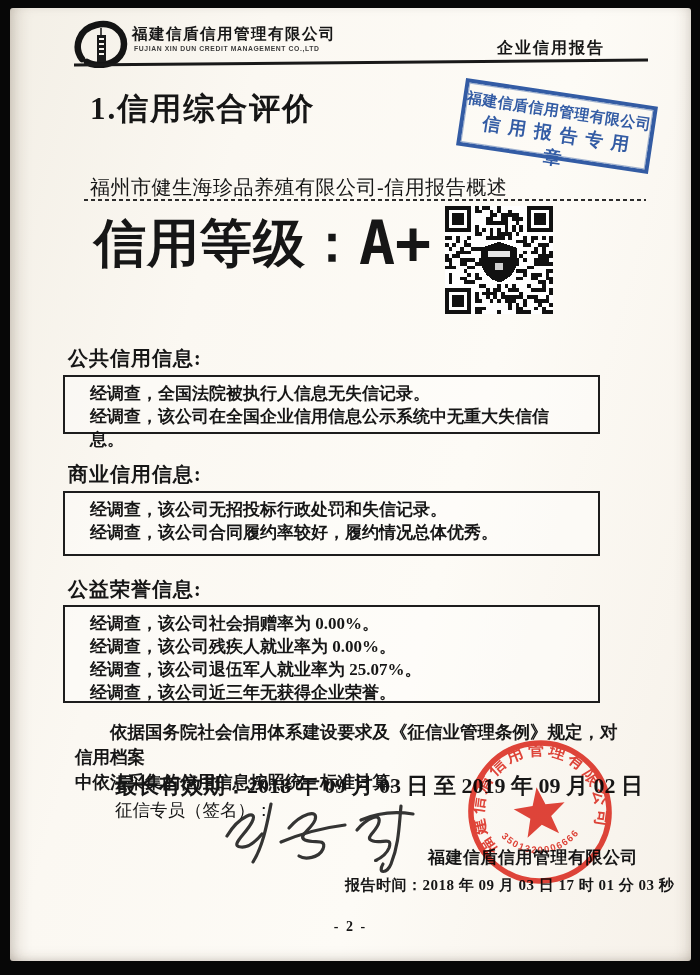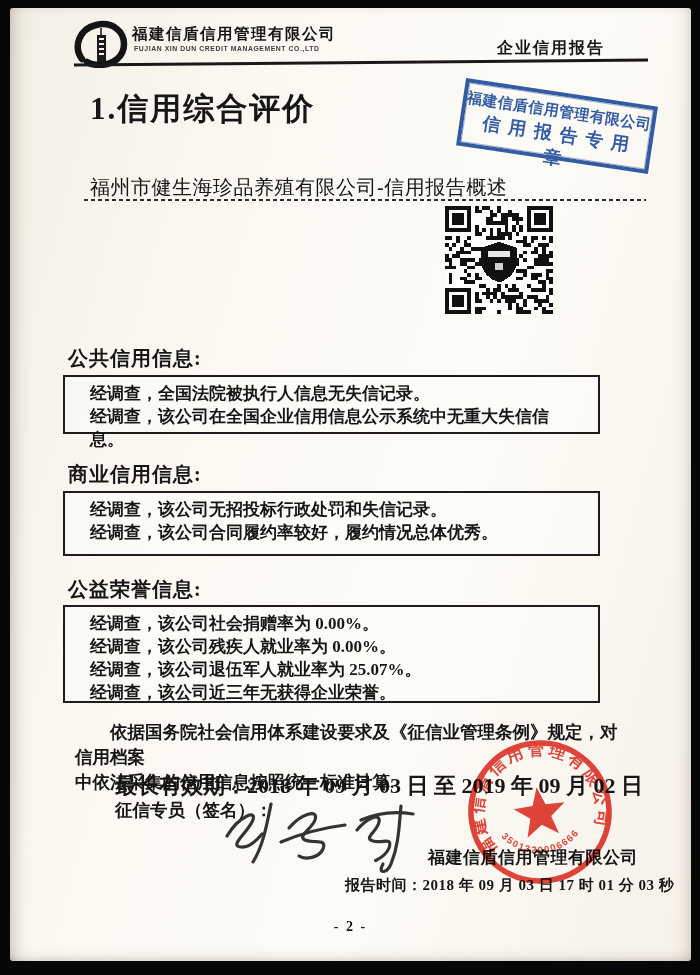--- a/index.html
+++ b/index.html
@@ -36,21 +36,21 @@
 
   .sec-heading{font-size:20px;font-weight:bold;letter-spacing:1px}
   #sh1{left:58px;top:337px}#sh2{left:58px;top:453px}#sh3{left:58px;top:568px}
   .info-box{left:53px;width:537px;border:2px solid #1d1d1d;padding:5px 26px 0 25px;
     font-size:17px;font-weight:bold;line-height:23px;background:rgba(255,255,255,.35)}
   #box1{top:367px;height:59px}#box2{top:483px;height:65px}#box3{top:597px;height:98px}
 
   .statement{left:65px;top:712px;width:545px;font-size:17.5px;font-weight:bold;line-height:25px}
   .indent{text-indent:35px}
   .validity{left:105px;top:763px;font-size:22px;font-weight:bold}
-  .signer{left:105px;top:790px;font-size:17.5px;font-weight:bold}
+  .signer{left:105px;top:790px;font-size:17.5px;font-weight:normal}
   .signature-svg{left:195px;top:786px;width:250px;height:85px;opacity:.9}
   .issuer{left:418px;top:838px;font-size:17px;font-weight:bold;letter-spacing:.5px}
   .report-time{left:335px;top:868px;font-size:15px;font-weight:bold;letter-spacing:.5px}
   .page-num{left:0;top:911px;width:100%;text-align:center;font-size:14px;font-weight:bold;letter-spacing:2px}
   .seal{left:450px;top:724px;width:160px;height:160px;mix-blend-mode:multiply;opacity:.9}
 </style>
 </head>
 <body>
 
 <div id="paper">
@@ -71,20 +71,21 @@
 
   <div class="abs blue-stamp">
     <div class="bs1">福建信盾信用管理有限公司</div>
     <div class="bs2">信用报告专用章</div>
   </div>
 
   <div class="abs title">1.信用综合评价</div>
   <div class="abs subtitle">福州市健生海珍品养殖有限公司-信用报告概述</div>
   <div class="abs dash-rule"></div>
 
+  <div class="abs rating"><span class="rating-label">信用等级：</span><span class="rating-grade">A+</span></div>
   <svg id="qr" class="abs qr" viewBox="0 0 29 29" shape-rendering="crispEdges" fill="#111">
       <rect width="29" height="29" fill="#fff"></rect>
       <rect x="8" y="0" width="1" height="1"></rect>
       <rect x="10" y="0" width="1" height="1"></rect>
       <rect x="11" y="0" width="1" height="1"></rect>
       <rect x="14" y="0" width="1" height="1"></rect>
       <rect x="8" y="1" width="1" height="1"></rect>
       <rect x="9" y="1" width="1" height="1"></rect>
       <rect x="12" y="1" width="1" height="1"></rect>
       <rect x="14" y="1" width="1" height="1"></rect>

